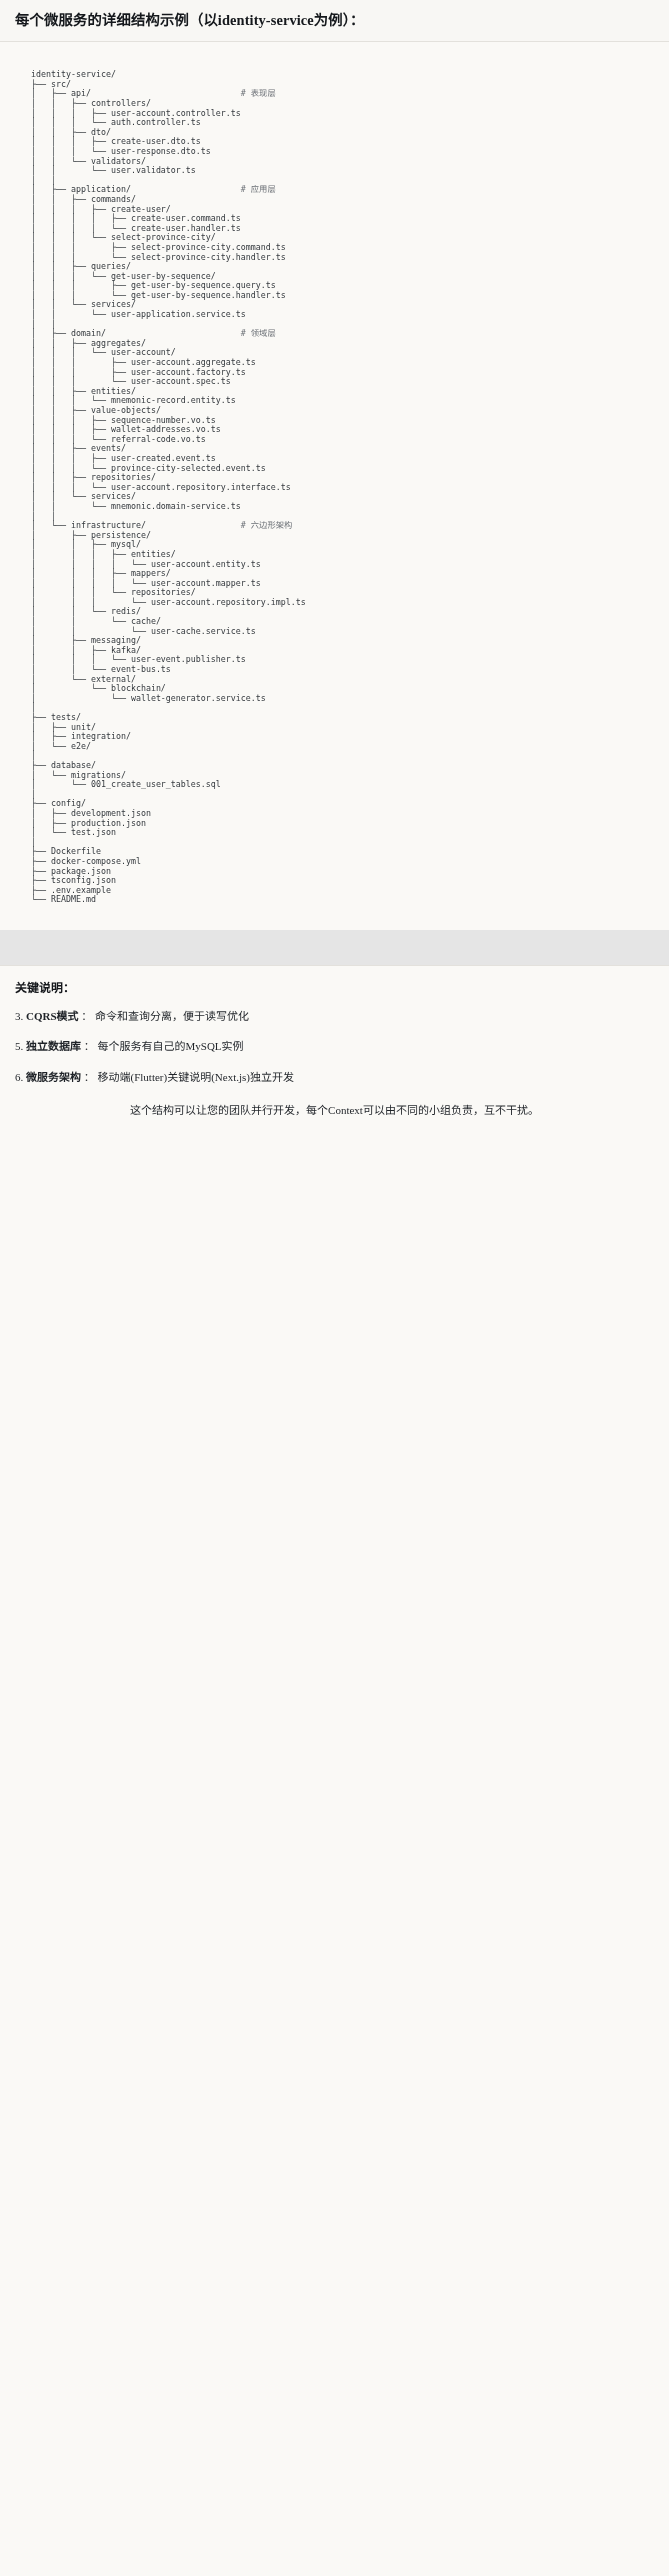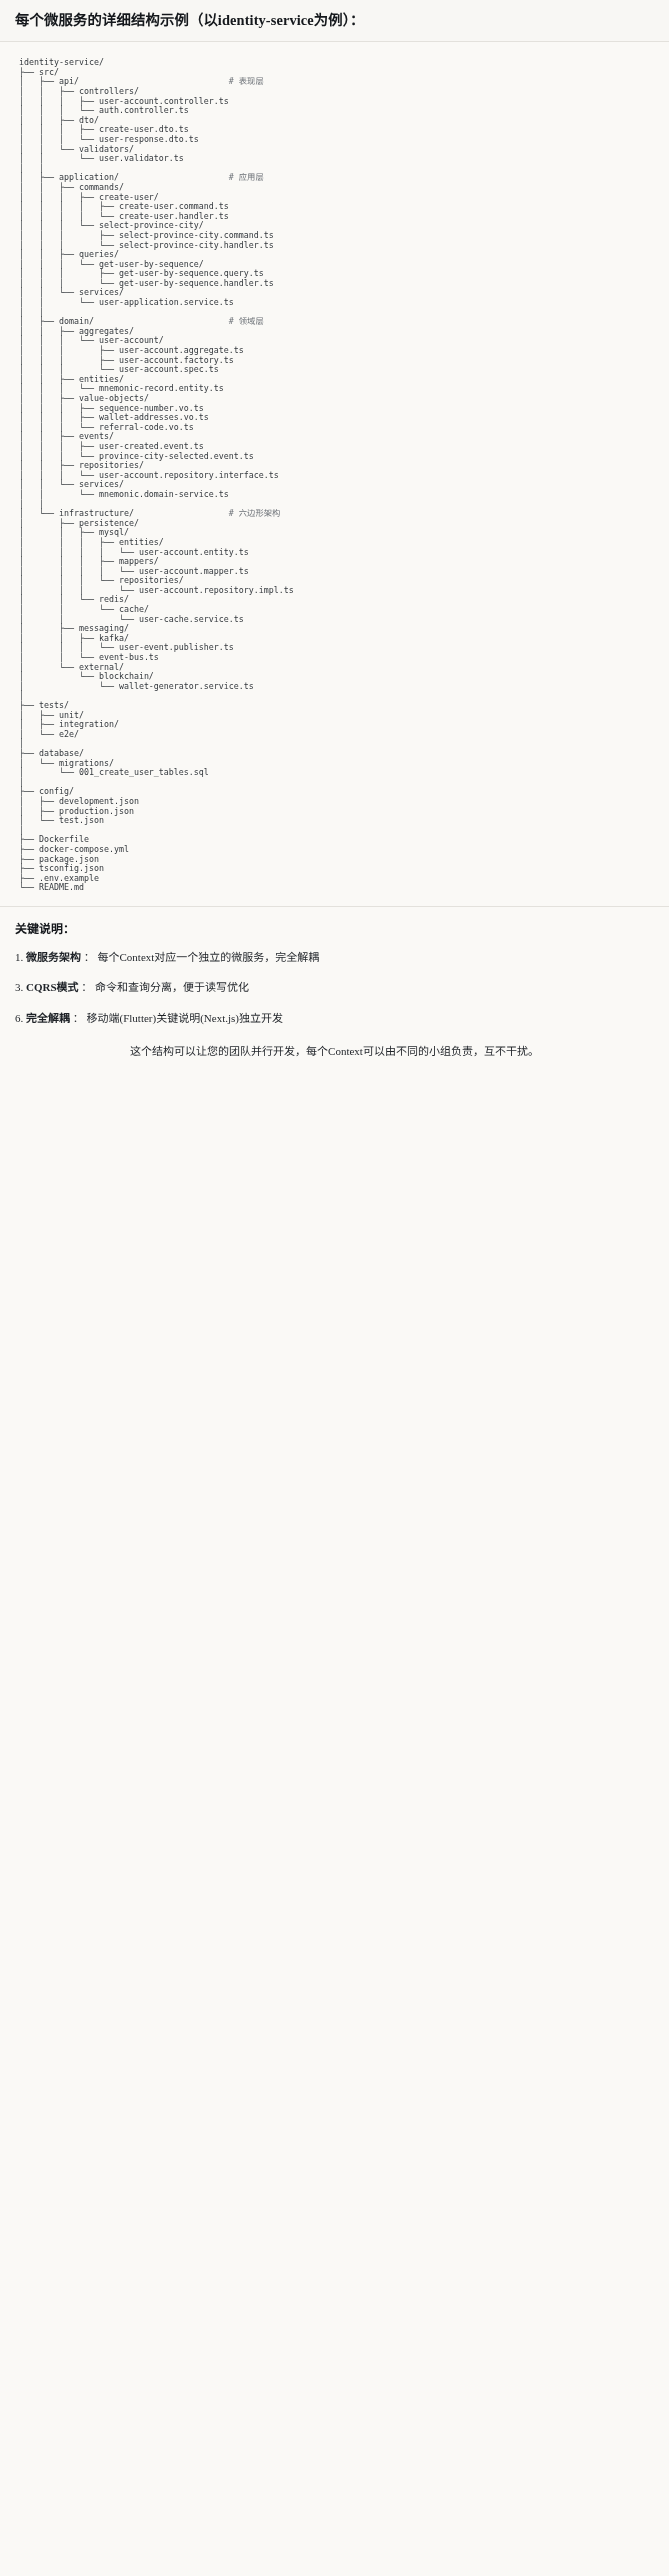--- a/index.html
+++ b/index.html
@@ -38,39 +38,40 @@
     letter-spacing: 0.1px;
   }
 
   
   .tree-block {
     box-sizing: border-box;
     padding: 12.5px 15px 8.8px 15px;
     background: #faf9f6;
   }
   pre.tree {
-    margin: 4px;
+    margin: 16px;
     font-family: "DejaVu Sans Mono", "Liberation Mono", monospace;
     font-size: 8.3px;
     line-height: 9.6px;
     color: #33383d;
     white-space: pre;
     tab-size: 4;
     letter-spacing: 0px;
   }
   pre.tree .cmt {
     color: #6b7076;
   }
 
   
   .notes {
     box-sizing: border-box;
     padding: 8.8px 15px 16.3px 15px;
     border-top: 0.6px solid #e3e1dc;
     background: #faf9f6;
+    margin-top: 35px;
   }
   .notes-title {
     margin: 3.8px 0 11.3px 0;
     font-size: 12px;
     font-weight: bold;
     color: #15181c;
     font-family: "Liberation Serif", "DejaVu Serif", serif;
   }
   ol.note-list {
     list-style: none;
@@ -196,34 +197,34 @@
 ├── tsconfig.json
 ├── .env.example
 └── README.md</pre>
   </section>
 
   <section class="notes">
     <div class="notes-title">关键说明：</div>
 
     <ol class="note-list">
       <li>
-        <span class="num">1.</span>
-        <span class="lbl">微服务架构</span>
-        <span>：</span>
-        <span>每个Context对应一个独立的微服务，完全解耦</span>
-      </li>
-      <li>
         <span class="num">3.</span>
         <span class="lbl">CQRS模式</span>
         <span>：</span>
         <span>命令和查询分离，便于读写优化</span>
       </li>
       <li>
+        <span class="num">5.</span>
+        <span class="lbl">独立数据库</span>
+        <span>：</span>
+        <span>每个服务有自己的MySQL实例</span>
+      </li>
+      <li>
         <span class="num">6.</span>
-        <span class="lbl">完全解耦</span>
+        <span class="lbl">微服务架构</span>
         <span>：</span>
         <span>移动端(Flutter)关键说明(Next.js)独立开发</span>
       </li>
     </ol>
 
     <p class="closing">这个结构可以让您的团队并行开发，每个Context可以由不同的小组负责，互不干扰。</p>
   </section>
 
 </div>
 

